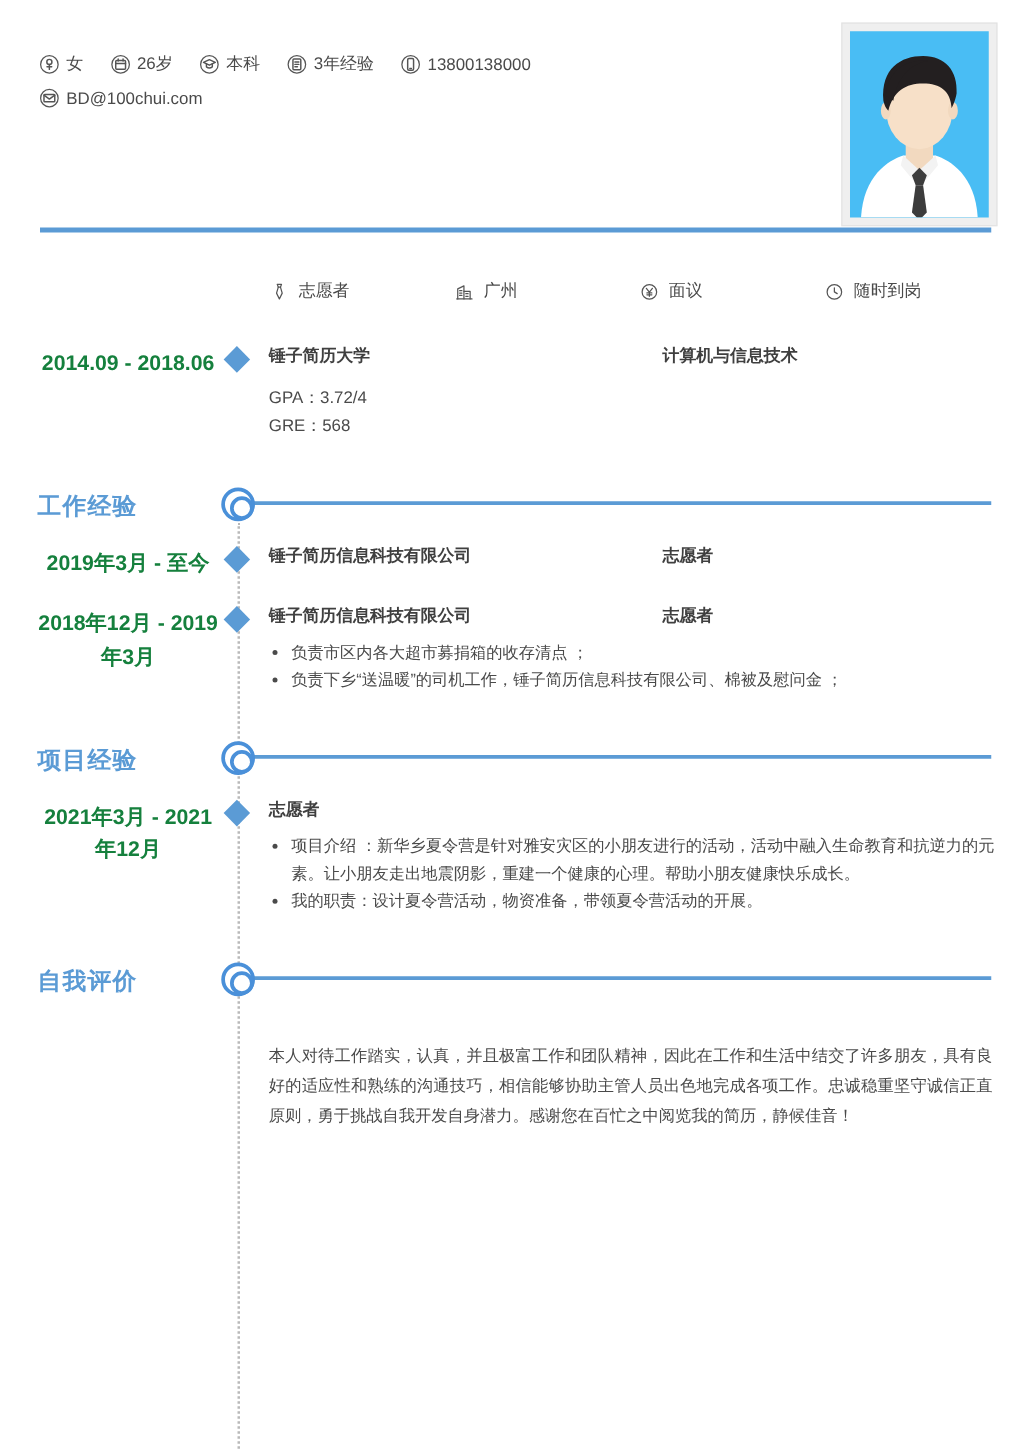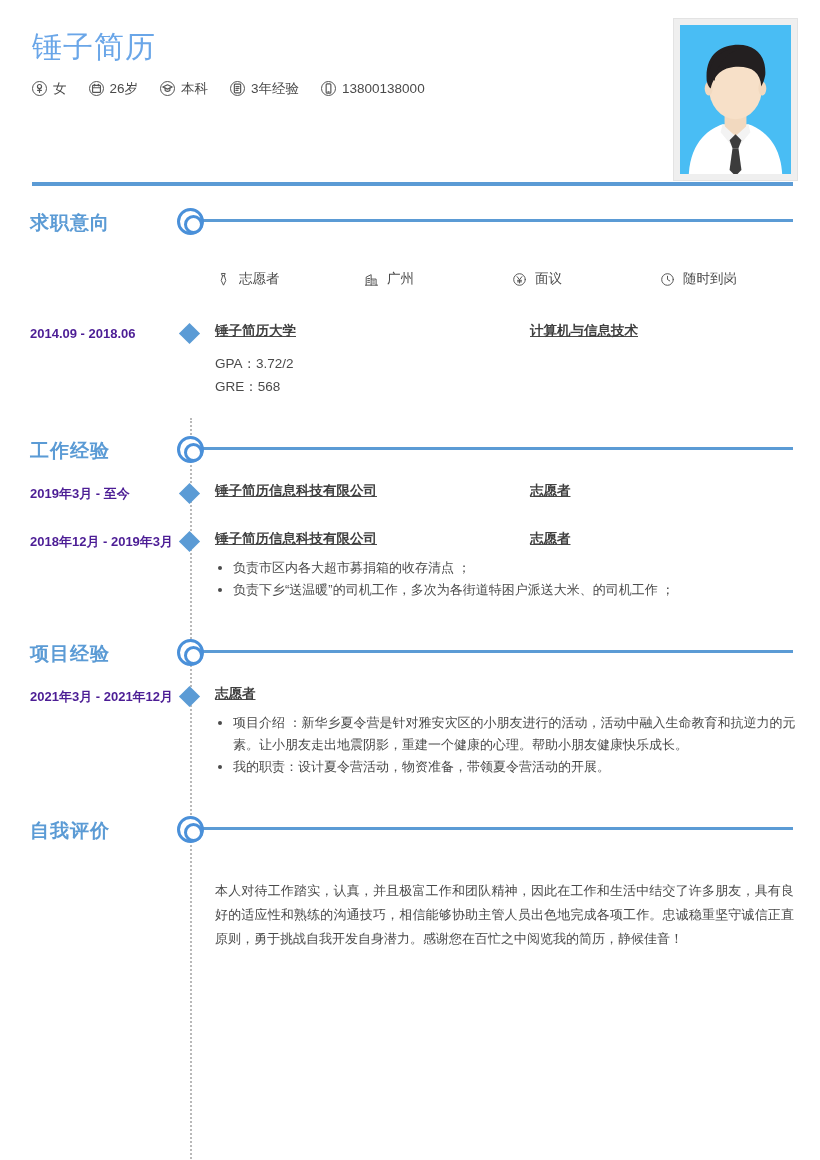--- a/index.html
+++ b/index.html
@@ -164,39 +164,39 @@
   .intent-item .ico { margin-right: 7px; display: inline-flex; }
 
   
   .entry { position: relative; padding-left: 215px; padding-top: 6px; }
 
   .entry-date {
     position: absolute;
     left: 30px;
     top: 8px;
     width: 145px;
-    text-align: left;
-    font-size: 13px;
+    text-align: center;
+    font-size: 17px;
     font-weight: bold;
-    color: #4c1d95;
+    color: #15803d;
     line-height: 1.55;
   }
 
   .diamond {
     position: absolute;
     left: 182px;
     top: 10px;
     width: 15px;
     height: 15px;
     background: #5b9bd5;
     transform: rotate(45deg);
     z-index: 3;
   }
 
-  .entry-top { display: flex; align-items: flex-start; text-decoration: underline; }
+  .entry-top { display: flex; align-items: flex-start; }
   .entry-org {
     font-size: 13.5px;
     font-weight: bold;
     color: #3f3f3f;
     width: 315px;
   }
   .entry-role {
     font-size: 13.5px;
     font-weight: bold;
     color: #3f3f3f;
@@ -237,21 +237,20 @@
   }
   .gap-md { height: 24px; }
   .gap-lg { height: 32px; }
 </style>
 </head>
 <body>
 
 <div class="page">
 
   <div class="header">
-    <div class="name">锤子简历</div>
 
     <div class="meta-row" id="meta1">
         <div class="meta-item">
           <span class="ico">
             <span class="circ-ico">
               <svg width="13" height="13" viewBox="0 0 24 24" fill="none" stroke="#555" stroke-width="1.5" stroke-linecap="round" stroke-linejoin="round" style="transform:scale(1.45)">
                 <circle cx="12" cy="9.5" r="2.6"></circle>
                 <path d="M12 12.1v5"></path>
                 <path d="M9.6 14.4h4.8"></path>
               </svg>
@@ -299,20 +298,33 @@
         <div class="meta-item">
           <span class="ico">
             <span class="circ-ico">
               <svg width="13" height="13" viewBox="0 0 24 24" fill="none" stroke="#555" stroke-width="1.5" stroke-linecap="round" stroke-linejoin="round" style="transform:scale(1.45)">
                 <rect x="9" y="6" width="6" height="12" rx="1.2"></rect>
                 <path d="M11.2 16.2h1.6"></path>
               </svg>
             </span>
           </span>
           <span>13800138000</span>
+        </div>
+      </div>
+    <div class="meta-row second" id="meta2">
+        <div class="meta-item">
+          <span class="ico">
+            <span class="circ-ico">
+              <svg width="13" height="13" viewBox="0 0 24 24" fill="none" stroke="#555" stroke-width="1.5" stroke-linecap="round" stroke-linejoin="round" style="transform:scale(1.45)">
+                <rect x="6.5" y="8.2" width="11" height="7.6" rx="0.8"></rect>
+                <path d="M6.5 9 L12 13 L17.5 9"></path>
+              </svg>
+            </span>
+          </span>
+          <span>BD@100chui.com</span>
         </div>
       </div>
 
     <div class="photo-frame">
       <div class="photo">
         <svg viewBox="0 0 110 150" width="100%" height="100%" preserveAspectRatio="xMidYMax meet">
 
           <path d="M8 150 C10 116 30 104 42 100 L68 100 C80 104 100 116 102 150 Z" fill="#ffffff"></path>
 
           <path d="M44 86 L66 86 L66 104 L55 112 L44 104 Z" fill="#f2d9bf"></path>
@@ -335,25 +347,20 @@
       </div>
     </div>
 
     <div class="hdr-rule"></div>
   </div>
 
   <div class="body-area">
     <div class="dotline"></div>
     <div id="sections-root">
         <div class="section">
-          <div class="sec-head">
-            <div class="sec-title">求职意向</div>
-            <div class="ring"></div>
-            <div class="sec-rule"></div>
-          </div>
           <div class="intent-row">
             <div class="intent-item">
               <span class="ico">
                 <svg width="17" height="17" viewBox="0 0 24 24" fill="none" stroke="#555" stroke-width="1.4" stroke-linecap="round" stroke-linejoin="round">
                   <path d="M9.6 3.5h4.8l-1.2 3.2h-2.4z"></path>
                   <path d="M10.8 6.7 L8.8 13.4 L12 20 L15.2 13.4 L13.2 6.7"></path>
                 </svg>
               </span>
               <span>志愿者</span>
             </div>
@@ -398,21 +405,21 @@
         </div>
         <div class="section">
           <div class="entry">
             <div class="entry-date">2014.09 - 2018.06</div>
             <div class="diamond"></div>
             <div class="entry-top">
               <div class="entry-org">锤子简历大学</div>
               <div class="entry-role">计算机与信息技术</div>
             </div>
             <div class="sub-lines">
-              <div class="sub-line">GPA：3.72/2</div>
+              <div class="sub-line">GPA：3.72/4</div>
               <div class="sub-line">GRE：568</div>
             </div>
           </div>
           <div class="gap-lg"></div>
         </div>
         <div class="section">
           <div class="sec-head">
             <div class="sec-title">工作经验</div>
             <div class="ring"></div>
             <div class="sec-rule"></div>
@@ -428,21 +435,21 @@
           <div class="gap-md"></div>
           <div class="entry">
             <div class="entry-date">2018年12月 - 2019年3月</div>
             <div class="diamond"></div>
             <div class="entry-top">
               <div class="entry-org">锤子简历信息科技有限公司</div>
               <div class="entry-role">志愿者</div>
             </div>
             <ul class="bullets">
               <li>负责市区内各大超市募捐箱的收存清点 ；</li>
-              <li>负责下乡“送温暖”的司机工作，多次为各街道特困户派送大米、的司机工作 ；</li>
+              <li>负责下乡“送温暖”的司机工作，锤子简历信息科技有限公司、棉被及慰问金 ；</li>
             </ul>
           </div>
           <div class="gap-lg"></div>
         </div>
         <div class="section">
           <div class="sec-head">
             <div class="sec-title">项目经验</div>
             <div class="ring"></div>
             <div class="sec-rule"></div>
           </div>

